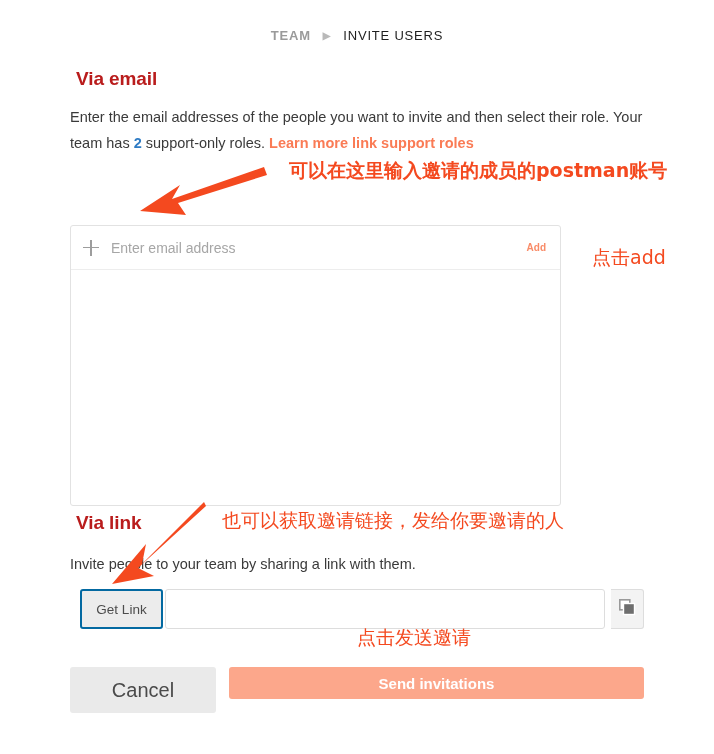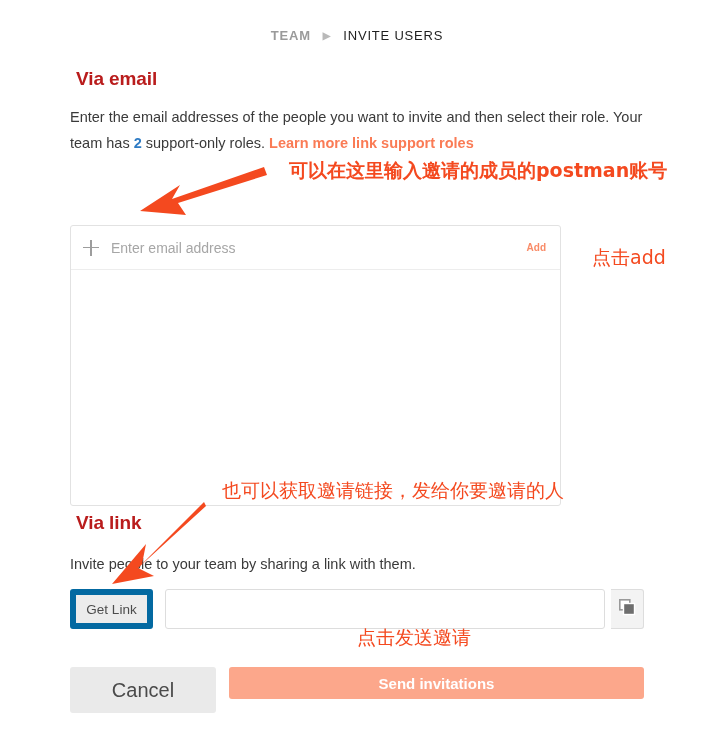--- a/index.html
+++ b/index.html
@@ -147,26 +147,26 @@
   
   #link-row {
     position: absolute;
     left: 70px;
     top: 589px;
     width: 574px;
     height: 40px;
   }
   #get-link-button {
     position: absolute;
-    left: 0;
+    left: 10px;
     top: 0;
     width: 83px;
     height: 40px;
     background: #ececec;
-    border: 6px solid #0369a1;
+    border: 2px solid #0369a1;
     border-radius: 3px;
     box-sizing: border-box;
     font-size: 13.5px;
     color: #4c4c4c;
     display: flex;
     align-items: center;
     justify-content: center;
     cursor: pointer;
   }
   #link-field {
@@ -237,21 +237,21 @@
   .annotation {
     position: absolute;
     color: #f4491f;
     font-family: "DejaVu Sans", sans-serif;
     font-size: 19px;
     white-space: nowrap;
     pointer-events: none;
   }
   #anno-email   { left: 289px; top: 158px; font-weight: bold; }
   #anno-add     { left: 592px; top: 245px; font-size: 19px; }
-  #anno-link    { left: 222px; top: 478px; }
+  #anno-link    { left: 222px; top: 508px; }
   #anno-send    { left: 357px; top: 625px; }
 
   .arrow-svg {
     position: absolute;
     pointer-events: none;
   }
   #arrow-email { left: 128px; top: 163px; }
   #arrow-link  { left: 98px;  top: 500px; }
 </style>
 </head>

